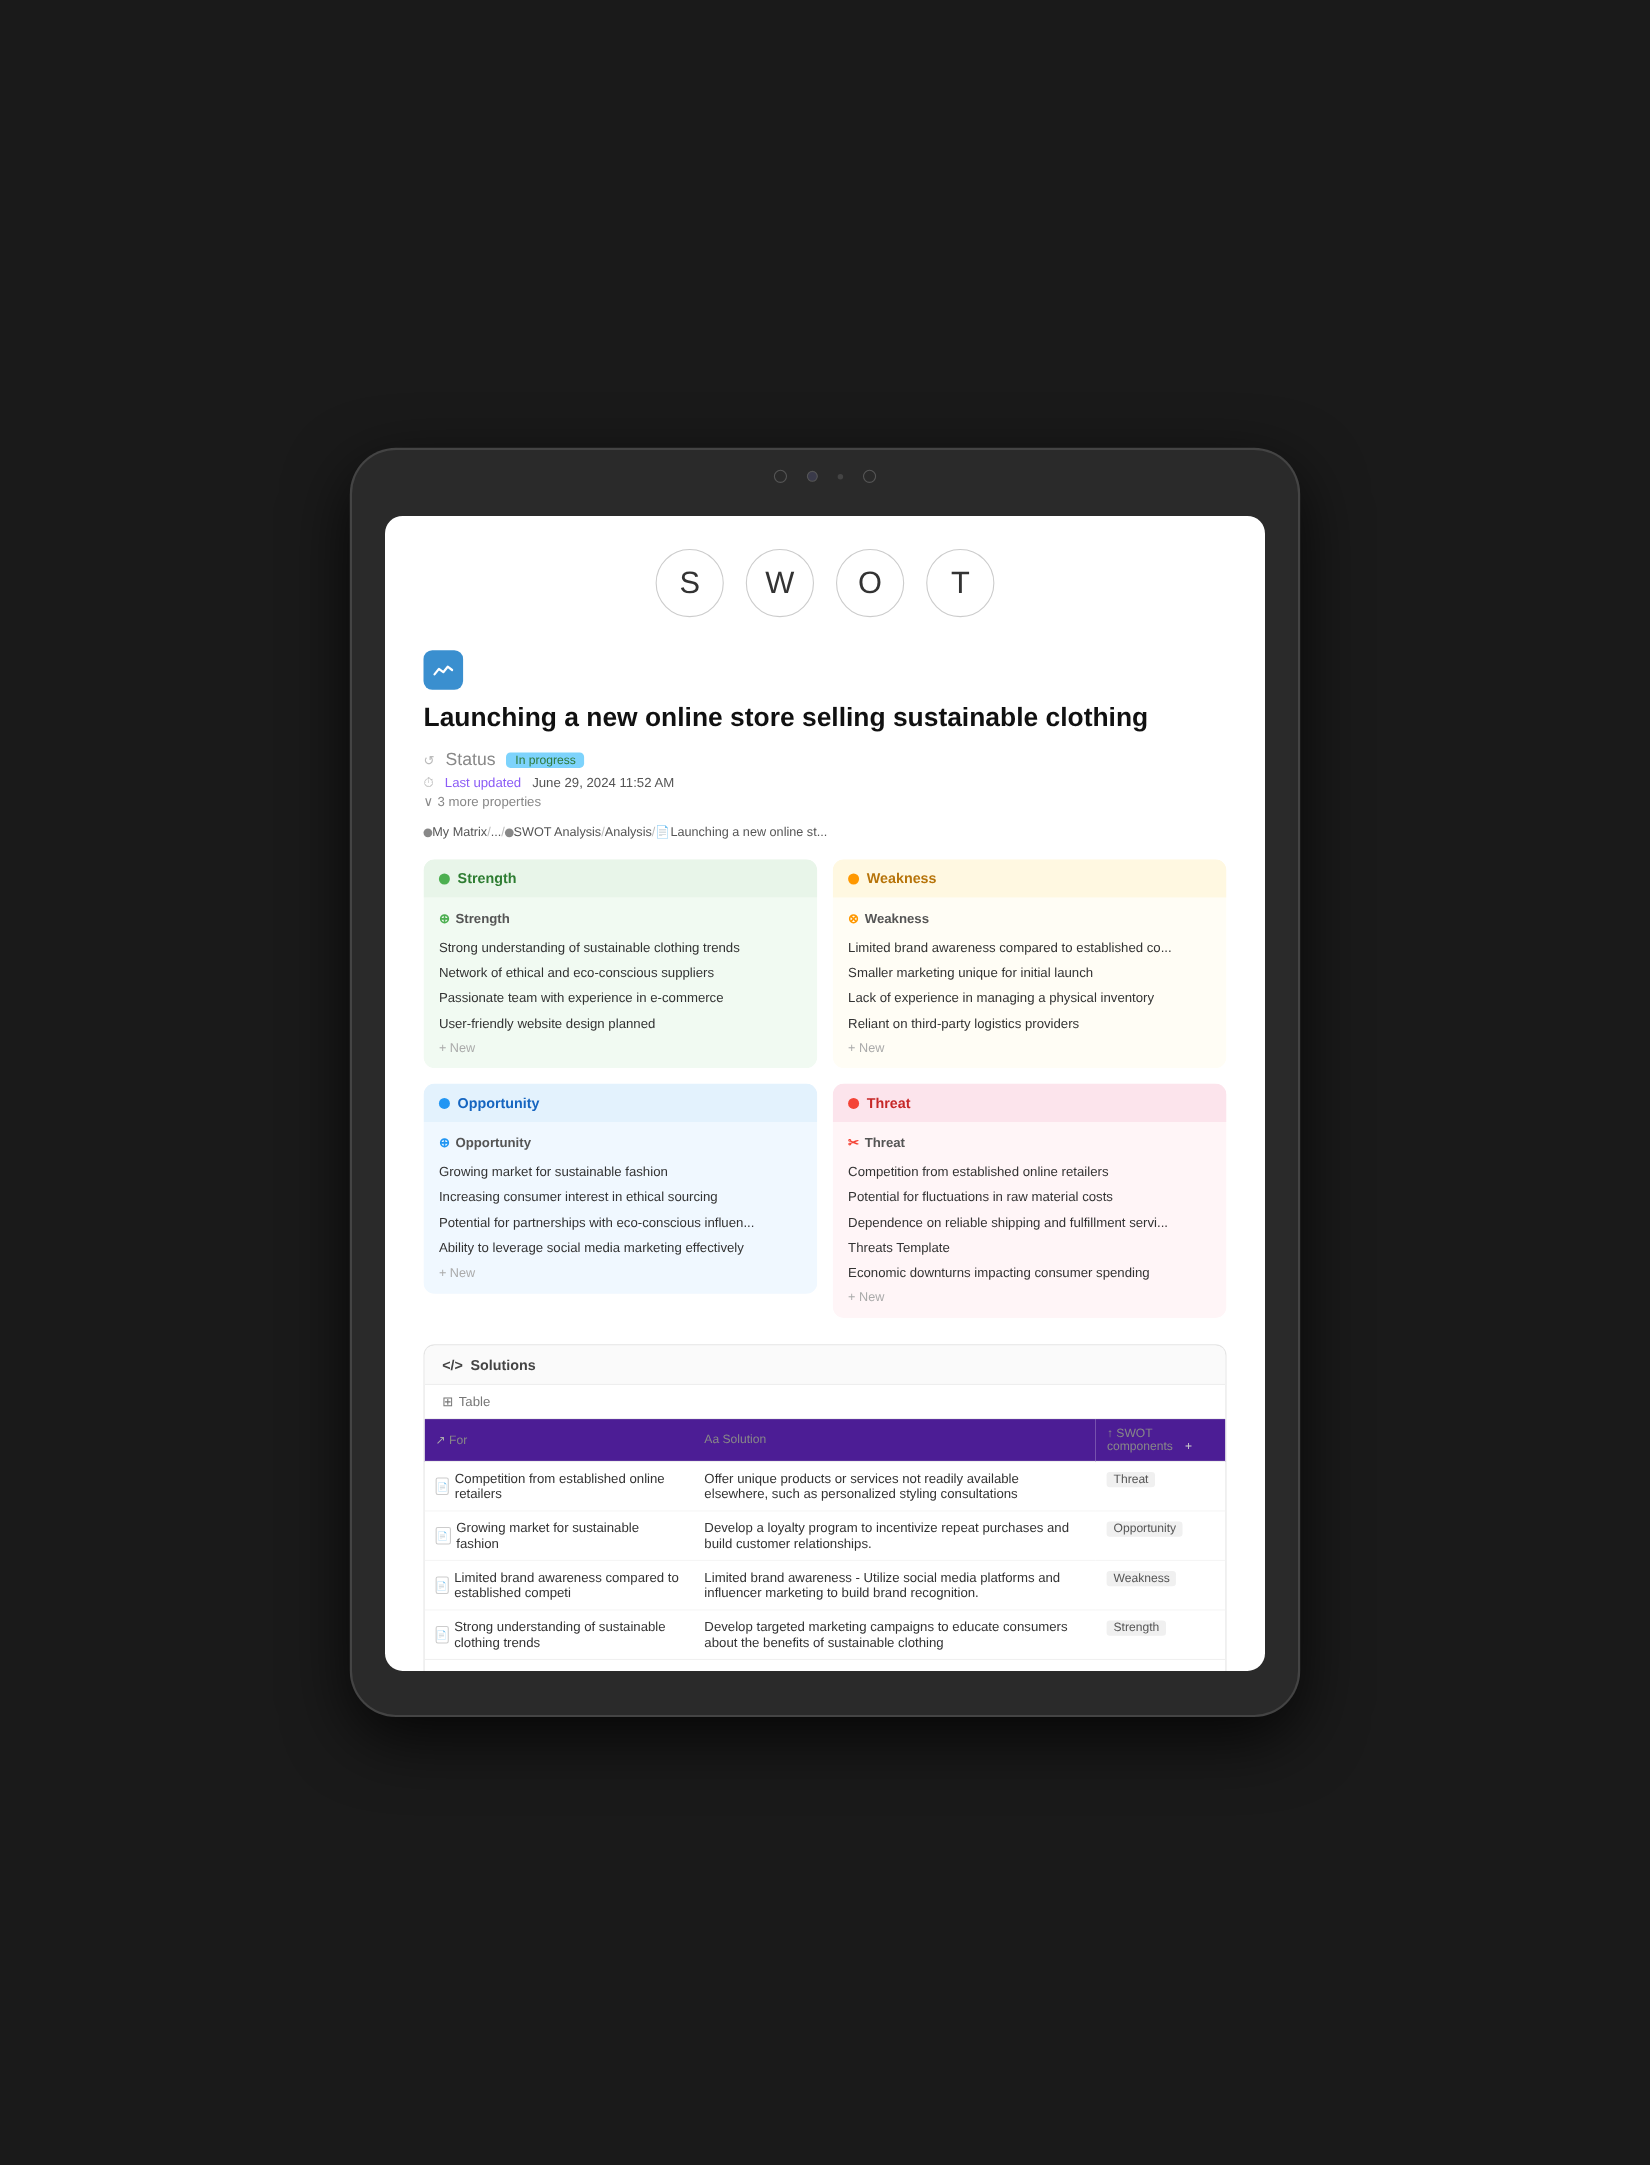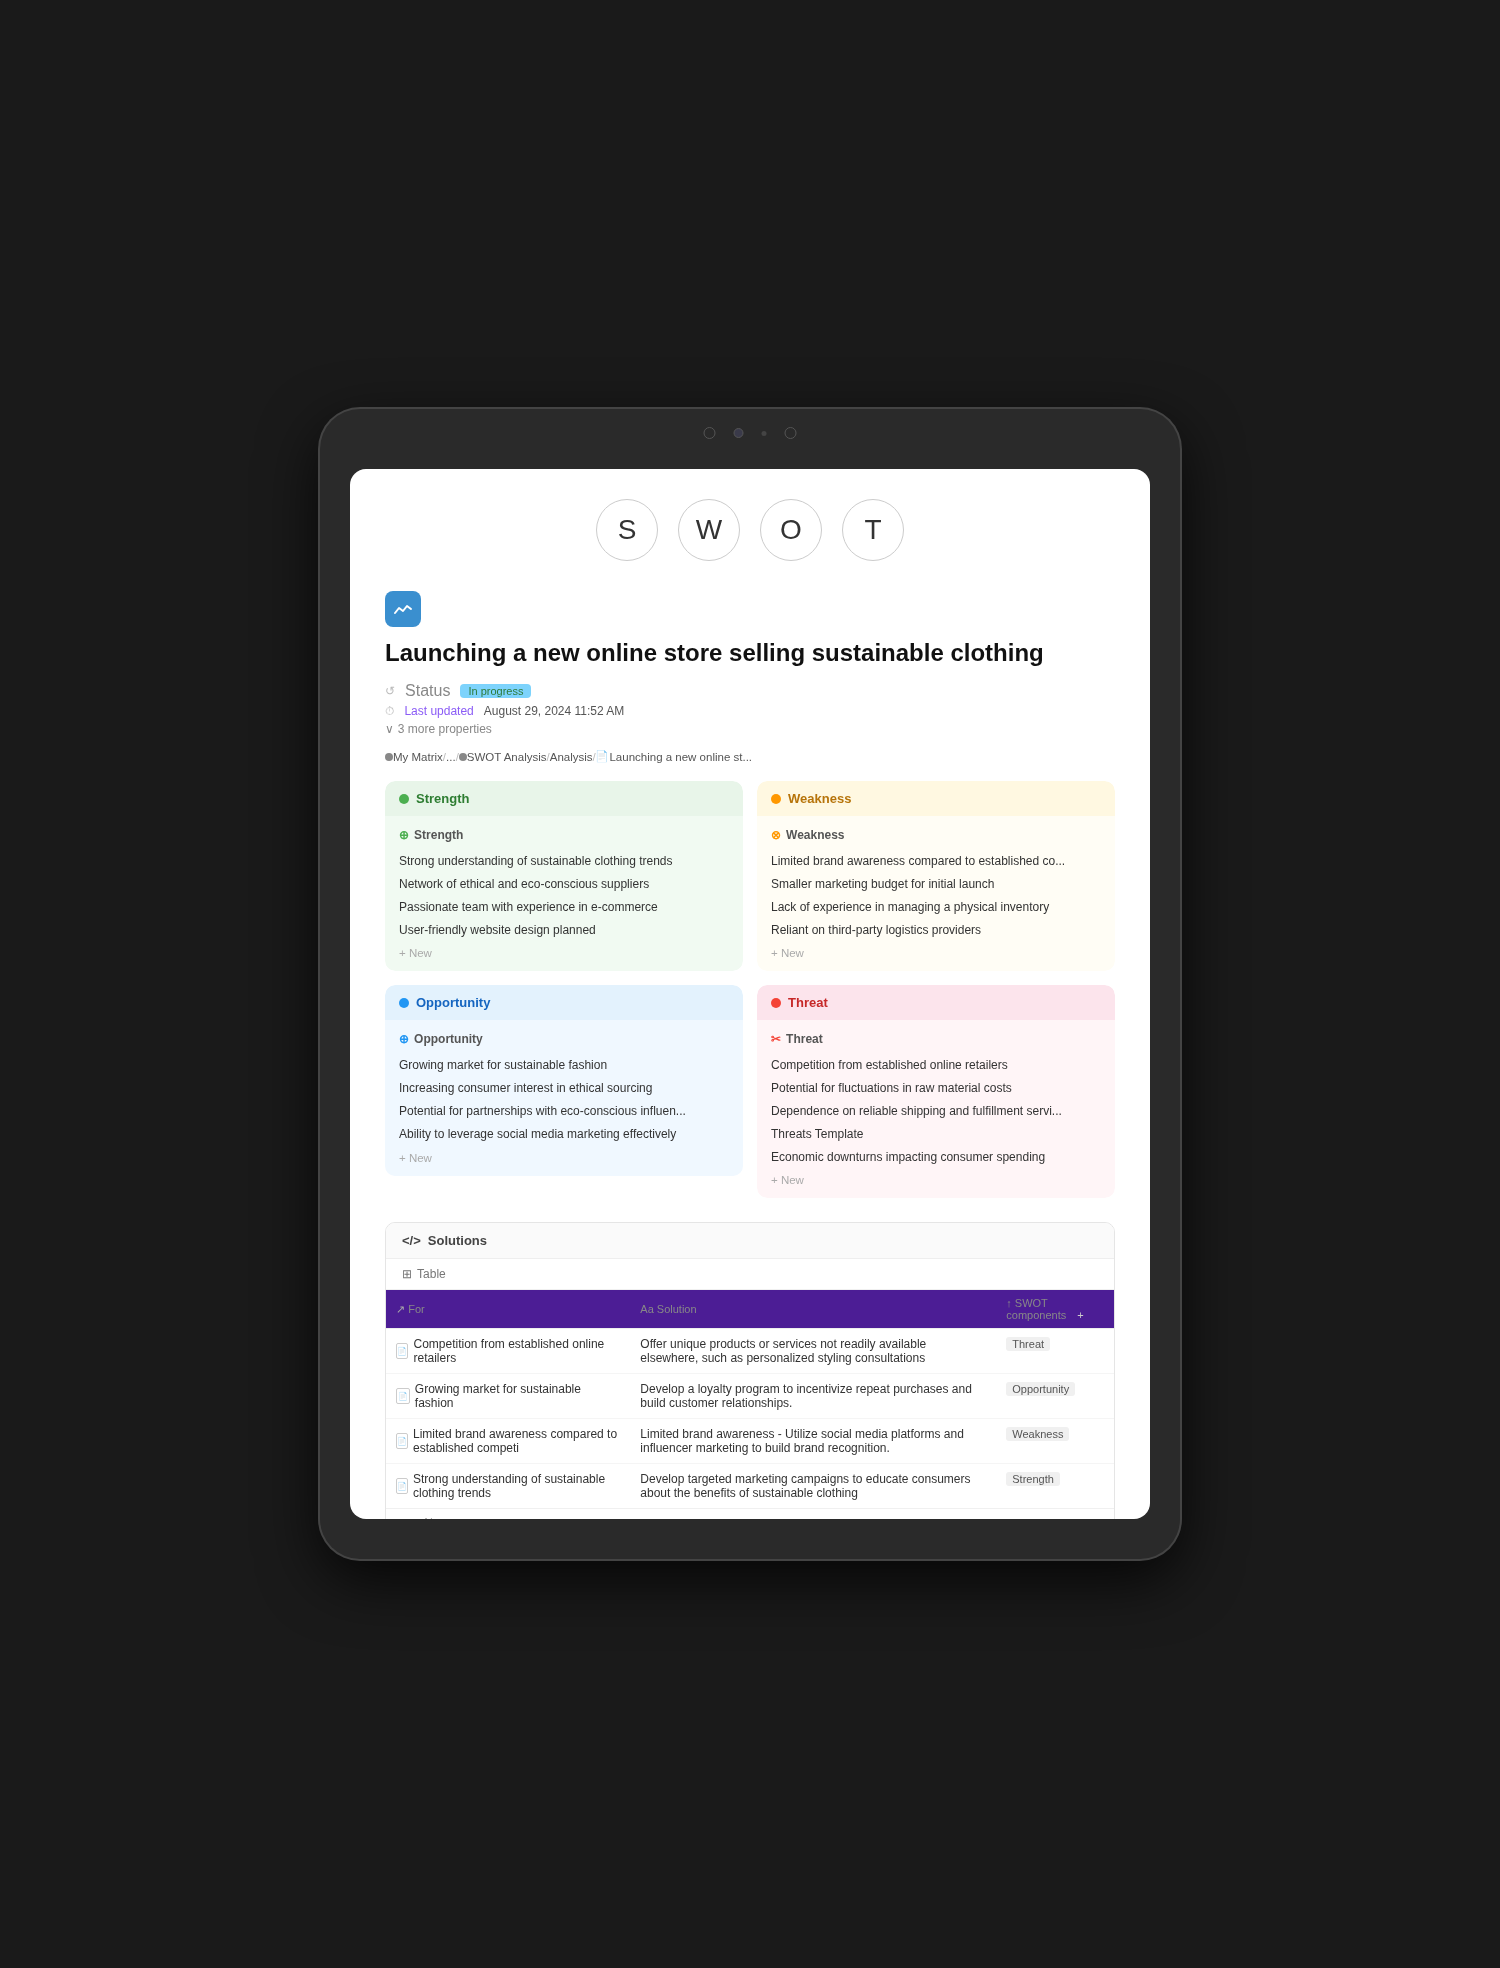--- a/index.html
+++ b/index.html
@@ -297,21 +297,21 @@
     <h1 class="page-title">Launching a new online store selling sustainable clothing</h1>
 
     <div class="meta-row">
       <span style="color:#bbb; font-size:12px;">↺</span>
       <span style="color:#888;font-size:16px;">Status</span>
       <span class="status-badge">In progress</span>
     </div>
     <div class="meta-row">
       <span style="color:#bbb; font-size:12px;">⏱</span>
       <span style="color:#8b5cf6;font-size:12px;">Last updated</span>
-      <span style="font-size:12px;color:#555;">August 29, 2024 11:52 AM</span>
+      <span style="font-size:12px;color:#555;">June 29, 2024 11:52 AM</span>
     </div>
     <div class="more-properties">
       <span>∨</span>
       <span>3 more properties</span>
     </div>
 
     <div class="breadcrumb">
       <span style="width:8px;height:8px;border-radius:50%;background:#888;display:inline-block;"></span>
       <span>My Matrix</span>
       <span class="sep">/</span>
@@ -350,21 +350,21 @@
         <div class="swot-card-header weakness-header">
           <span class="dot dot-orange"></span>
           <span>Weakness</span>
         </div>
         <div class="swot-card-body weakness-body">
           <div class="swot-inner-label">
             <span style="color:#ff9800;">⊗</span>
             <span>Weakness</span>
           </div>
           <div class="swot-item">Limited brand awareness compared to established co...</div>
-          <div class="swot-item">Smaller marketing budget for initial launch</div>
+          <div class="swot-item">Smaller marketing unique for initial launch</div>
           <div class="swot-item">Lack of experience in managing a physical inventory</div>
           <div class="swot-item">Reliant on third-party logistics providers</div>
           <div class="add-new">+ New</div>
         </div>
       </div>
 
       <div class="swot-card">
         <div class="swot-card-header opportunity-header">
           <span class="dot dot-blue"></span>
           <span>Opportunity</span>

